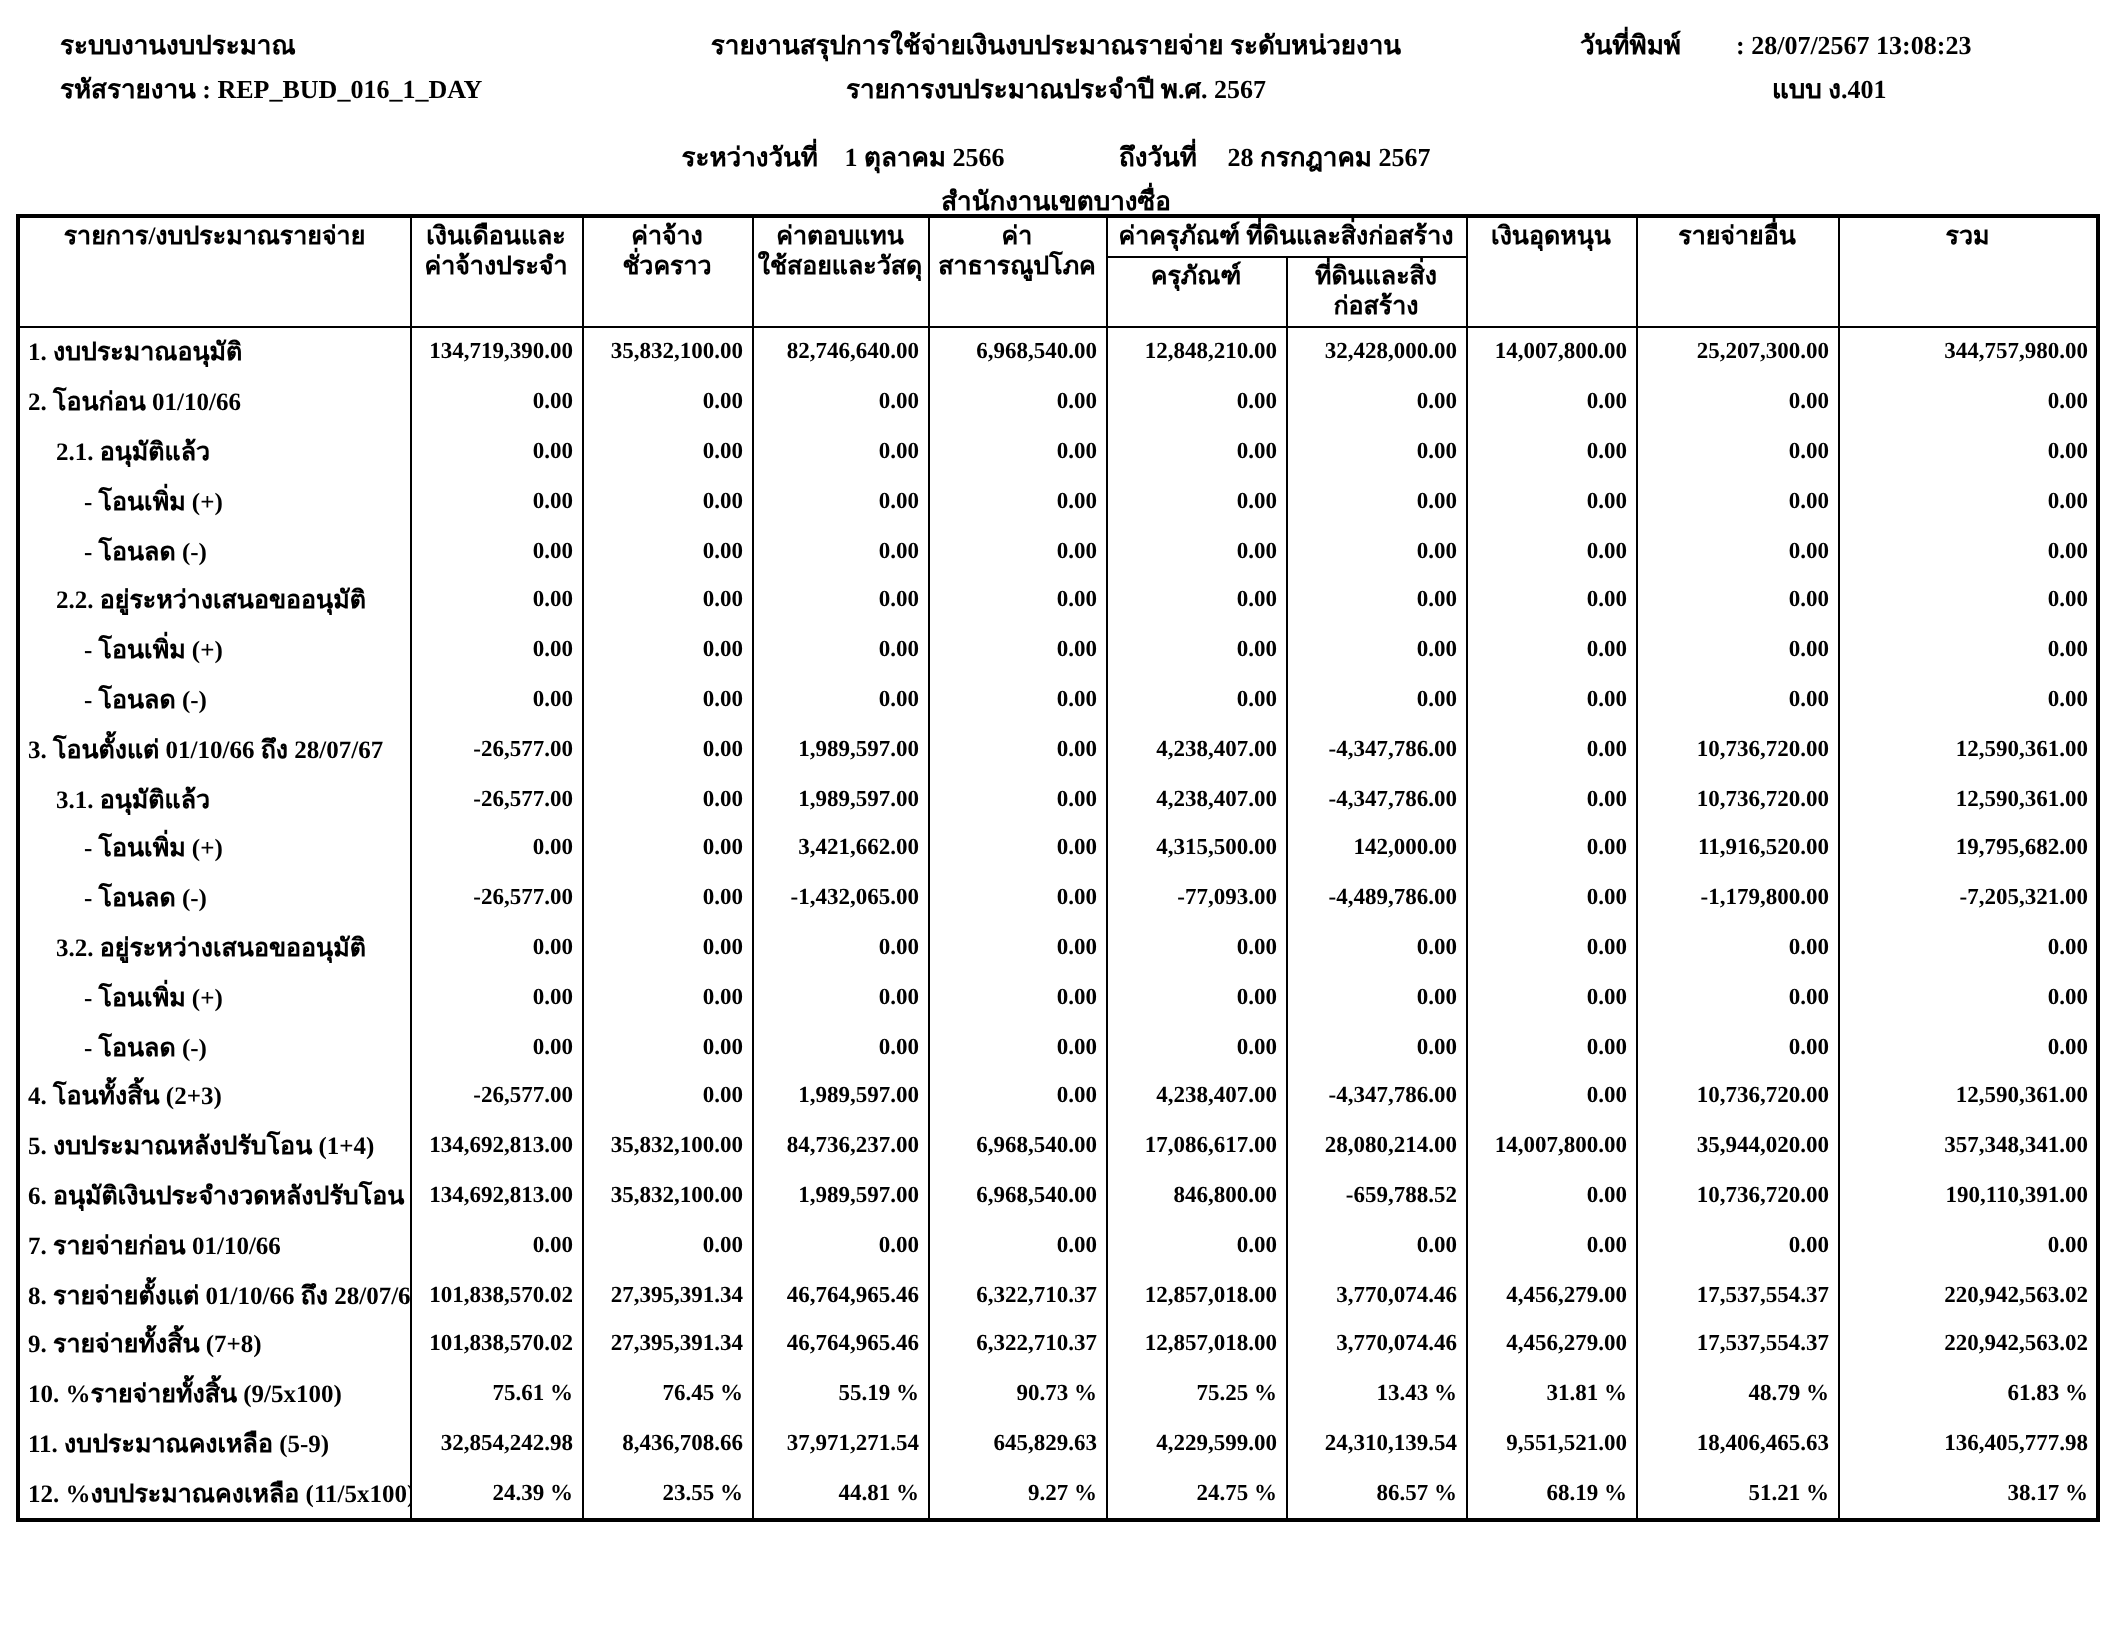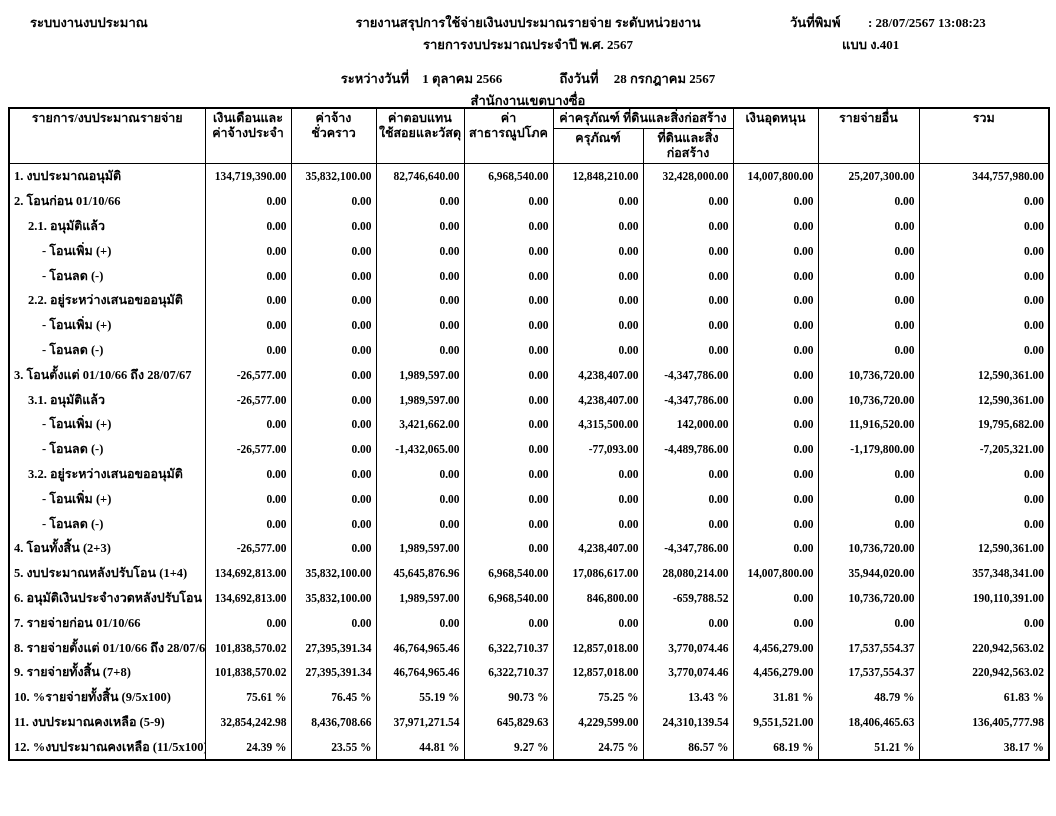--- a/index.html
+++ b/index.html
@@ -11,21 +11,21 @@
   
   .rpt-head{position:absolute;top:12px;left:0;width:100%;font-weight:bold;font-size:13px;line-height:22px;}
   .head-left{position:absolute;left:30px;top:0;text-align:left;white-space:nowrap;}
   .head-center{position:absolute;left:0;width:100%;text-align:center;}
   .head-center .l3 span{display:inline-block;}
   .head-center .l3 .gap1{margin:12px 14px 0 10px;}
   .head-center .l3 .gap2{margin:0 12px 0 40px;}
   .head-right{position:absolute;left:790px;top:0;white-space:nowrap;}
   .head-right .row{display:flex;}
   .head-right .hlabel{width:78px;}
-  .head-right .form-line{margin-left:52px;}
+  .head-right .form-line{margin-left:96px;}
 
   
   table.rpt{border-collapse:collapse;table-layout:fixed;
             position:absolute;left:8px;top:107px;width:1040px;
             border:2px solid #000;font-weight:bold;}
   col.c-lbl{width:196px;} col.c1{width:86px;} col.c2{width:85px;}
   col.c3{width:88px;} col.c4{width:89px;} col.c5{width:90px;}
   col.c6{width:90px;} col.c7{width:85px;} col.c8{width:101px;} col.c9{width:130px;}
   .rpt th{border:1.5px solid #000;font-size:12.5px;line-height:15px;
           padding:2px 2px;vertical-align:top;text-align:center;
@@ -41,20 +41,21 @@
   .rpt td.ind2{padding-left:32px;}
 </style>
 </head>
 <body>
 
 <div class="page">
 
   <div class="rpt-head">
     <div class="head-left">
       <div>ระบบงานงบประมาณ</div>
+      <div>รหัสรายงาน : REP_BUD_016_1_DAY</div>
     </div>
 
     <div class="head-center">
       <div>รายงานสรุปการใช้จ่ายเงินงบประมาณรายจ่าย  ระดับหน่วยงาน</div>
       <div>รายการงบประมาณประจำปี พ.ศ. 2567</div>
       <div class="l3">
         <span>ระหว่างวันที่</span>
         <span class="gap1">1 ตุลาคม 2566</span>
         <span class="gap2">ถึงวันที่</span>
         <span>28 กรกฎาคม 2567</span>
@@ -294,21 +295,21 @@
           <td class="num">4,238,407.00</td>
           <td class="num">-4,347,786.00</td>
           <td class="num">0.00</td>
           <td class="num">10,736,720.00</td>
           <td class="num">12,590,361.00</td>
         </tr>
         <tr>
           <td class="lbl ind0">5. งบประมาณหลังปรับโอน (1+4)</td>
           <td class="num">134,692,813.00</td>
           <td class="num">35,832,100.00</td>
-          <td class="num">45,645,876.96</td>
+          <td class="num">84,736,237.00</td>
           <td class="num">6,968,540.00</td>
           <td class="num">17,086,617.00</td>
           <td class="num">28,080,214.00</td>
           <td class="num">14,007,800.00</td>
           <td class="num">35,944,020.00</td>
           <td class="num">357,348,341.00</td>
         </tr>
         <tr>
           <td class="lbl ind0">6. อนุมัติเงินประจำงวดหลังปรับโอน</td>
           <td class="num">134,692,813.00</td>

